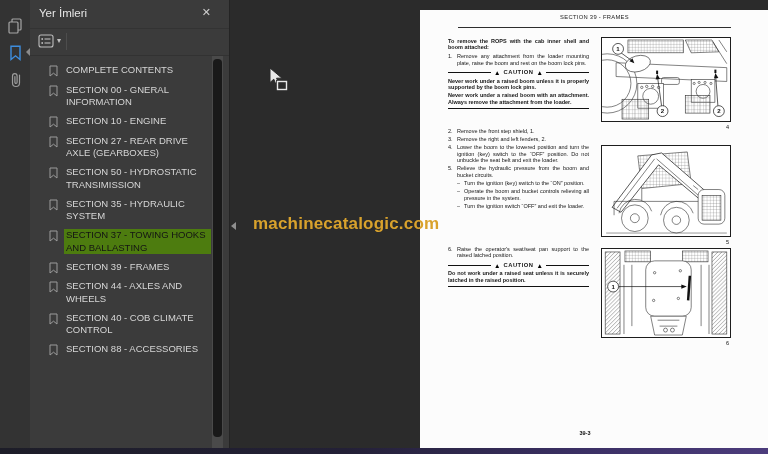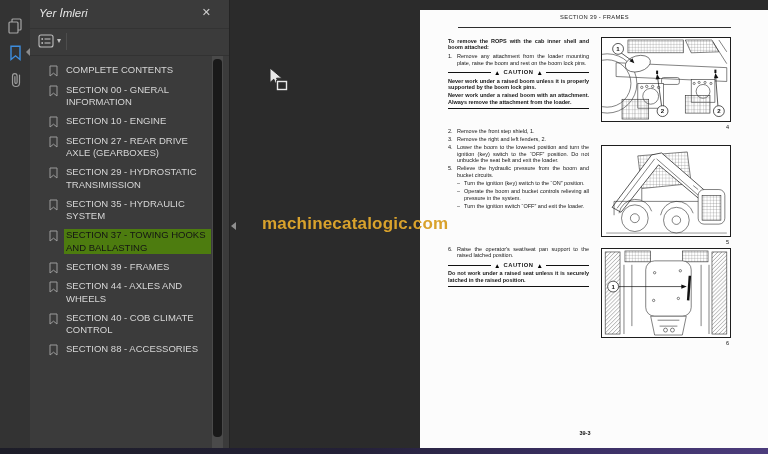--- a/index.html
+++ b/index.html
@@ -11,21 +11,21 @@
   .iconstrip{position:absolute;left:0;top:0;width:30px;height:448px;background:#333333;}
   .strip-icon{position:absolute;left:7px;width:17px;height:17px;display:flex;align-items:center;justify-content:center;}
   .strip-icon svg{display:block;}
   .active-notch{position:absolute;right:0px;top:48px;width:0;height:0;
     border-top:4px solid transparent;border-bottom:4px solid transparent;border-right:4px solid #8a8a8a;}
 
   
   .panel{position:absolute;left:30px;top:0;width:200px;height:448px;background:#3b3b3b;
          border-right:1px solid #242424;color:#dcdcdc;}
   .panel-titlebar{position:absolute;left:0;top:0;width:100%;height:29px;border-bottom:1px solid #333;}
-  .panel-title{position:absolute;left:9px;top:7px;font-size:11.5px;color:#e6e6e6;font-style:italic;}
+  .panel-title{position:absolute;left:9px;top:7px;font-size:11.5px;color:#e6e6e6;}
   .panel-close{position:absolute;right:18px;top:6px;font-size:11px;color:#cfcfcf;cursor:default;}
   .panel-toolbar{position:absolute;left:0;top:29px;width:100%;height:27px;border-bottom:1px solid #323232;}
   .opts-btn{position:absolute;left:8px;top:5px;display:flex;align-items:center;gap:3px;}
   .opts-caret{font-size:8px;color:#c0c0c0;line-height:1;}
   .toolbar-divider{position:absolute;left:36px;top:4px;width:1px;height:17px;background:#4d4d4d;}
 
   .bm-list{position:absolute;left:0;top:58px;width:181px;height:392px;overflow:hidden;
            padding:6px 0 0 19px;}
   .bm-item{display:flex;align-items:flex-start;margin-bottom:6.5px;}
   .bm-glyph{flex:none;width:9px;margin-top:1px;margin-right:6px;}
@@ -63,21 +63,21 @@
   .figure{position:absolute;left:181px;width:130px;}
   .figA{top:27px;} .figB{top:135px;} .figC{top:238px;}
   .figbox{border:0.9px solid #1d1d1d;background:#fff;}
   .figbox svg{display:block;}
   .fignum{text-align:right;font-size:5.5px;margin-top:1.5px;padding-right:2px;color:#111;}
 
   .pg-number{position:absolute;left:0;top:420px;width:330px;text-align:center;
              font-size:5.5px;font-weight:bold;color:#111;}
 
   
-  .watermark{position:absolute;left:262px;top:214px;font-size:17px;font-weight:bold;
+  .watermark{position:absolute;left:253px;top:214px;font-size:17px;font-weight:bold;
              letter-spacing:.2px;z-index:30;white-space:nowrap;}
   .cursor{position:absolute;left:266px;top:66px;z-index:40;}
   .bottombar{position:absolute;left:0;top:448px;width:768px;height:6px;
              background:linear-gradient(90deg,#1d1d28 0%,#232036 45%,#3a2f63 75%,#4c3c7c 100%);}
 </style>
 </head>
 <body>
 
 <div class="app">
 
@@ -142,21 +142,21 @@
       <div class="bm-item">
         <svg class="bm-glyph" width="9" height="12" viewBox="0 0 9 12">
             <path d="M1,1 H8 V11 L4.5,8.2 L1,11 Z" fill="none" stroke="#9c9c9c" stroke-width="1"></path>
           </svg>
         <span class="bm-label">SECTION 27 - REAR DRIVE AXLE (GEARBOXES)</span>
       </div>
       <div class="bm-item">
         <svg class="bm-glyph" width="9" height="12" viewBox="0 0 9 12">
             <path d="M1,1 H8 V11 L4.5,8.2 L1,11 Z" fill="none" stroke="#9c9c9c" stroke-width="1"></path>
           </svg>
-        <span class="bm-label">SECTION 29 - HYDROSTATIC TRANSIMISSION</span>
+        <span class="bm-label">SECTION 50 - HYDROSTATIC TRANSIMISSION</span>
       </div>
       <div class="bm-item">
         <svg class="bm-glyph" width="9" height="12" viewBox="0 0 9 12">
             <path d="M1,1 H8 V11 L4.5,8.2 L1,11 Z" fill="none" stroke="#9c9c9c" stroke-width="1"></path>
           </svg>
         <span class="bm-label">SECTION 35 - HYDRAULIC SYSTEM</span>
       </div>
       <div class="bm-item selected">
         <svg class="bm-glyph" width="9" height="12" viewBox="0 0 9 12">
             <path d="M1,1 H8 V11 L4.5,8.2 L1,11 Z" fill="none" stroke="#9c9c9c" stroke-width="1"></path>

